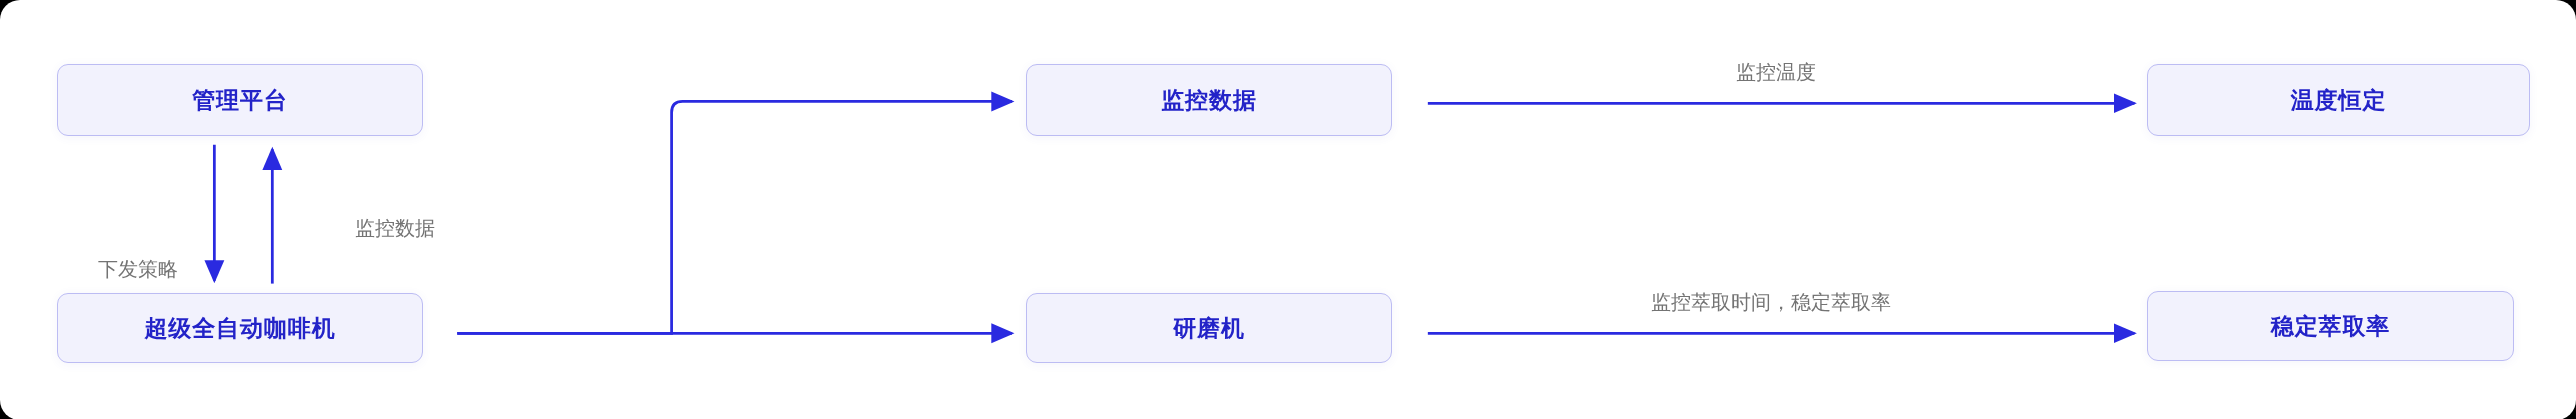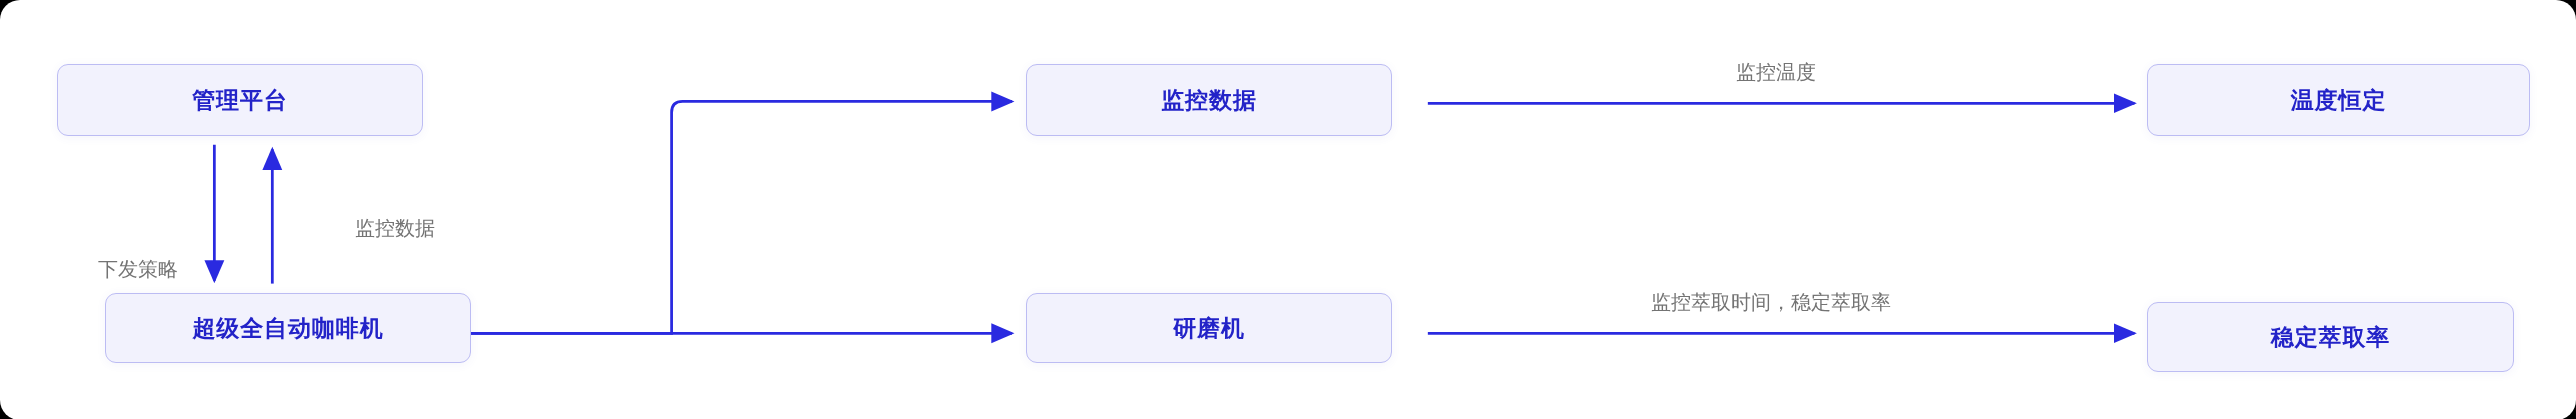--- a/index.html
+++ b/index.html
@@ -46,25 +46,25 @@
     position: absolute;
     color: #737373;
     font-size: 20px;
     font-weight: 400;
     white-space: nowrap;
     line-height: 1;
     transform: translate(-50%, -50%);
   }
   
   #node-management-platform { left: 57px;   top: 64px;  width: 366px; height: 72px; }
-  #node-coffee-machine      { left: 57px;   top: 293px; width: 366px; height: 70px; margin-left: 48px; }
+  #node-coffee-machine      { left: 57px;   top: 293px; width: 366px; height: 70px; }
   #node-milk-device         { left: 1026px; top: 64px;  width: 366px; height: 72px; }
   #node-grinder             { left: 1026px; top: 293px; width: 366px; height: 70px; }
   #node-stable-temperature  { left: 2147px; top: 64px;  width: 383px; height: 72px; }
-  #node-stable-extraction   { left: 2147px; top: 302px; width: 367px; height: 70px; }
+  #node-stable-extraction   { left: 2147px; top: 291px; width: 367px; height: 70px; }
   
   #label-dispatch-policy  { left: 138px;  top: 237px; margin-top: 32px; }
   #label-monitor-data     { left: 352px;  top: 228px; margin-left: 43px; }
   #label-monitor-temp     { left: 1776px; top: 72px;  }
   #label-monitor-extract  { left: 1771px; top: 302px; }
 </style>
 </head>
 <body>
 
 <div id="page">

